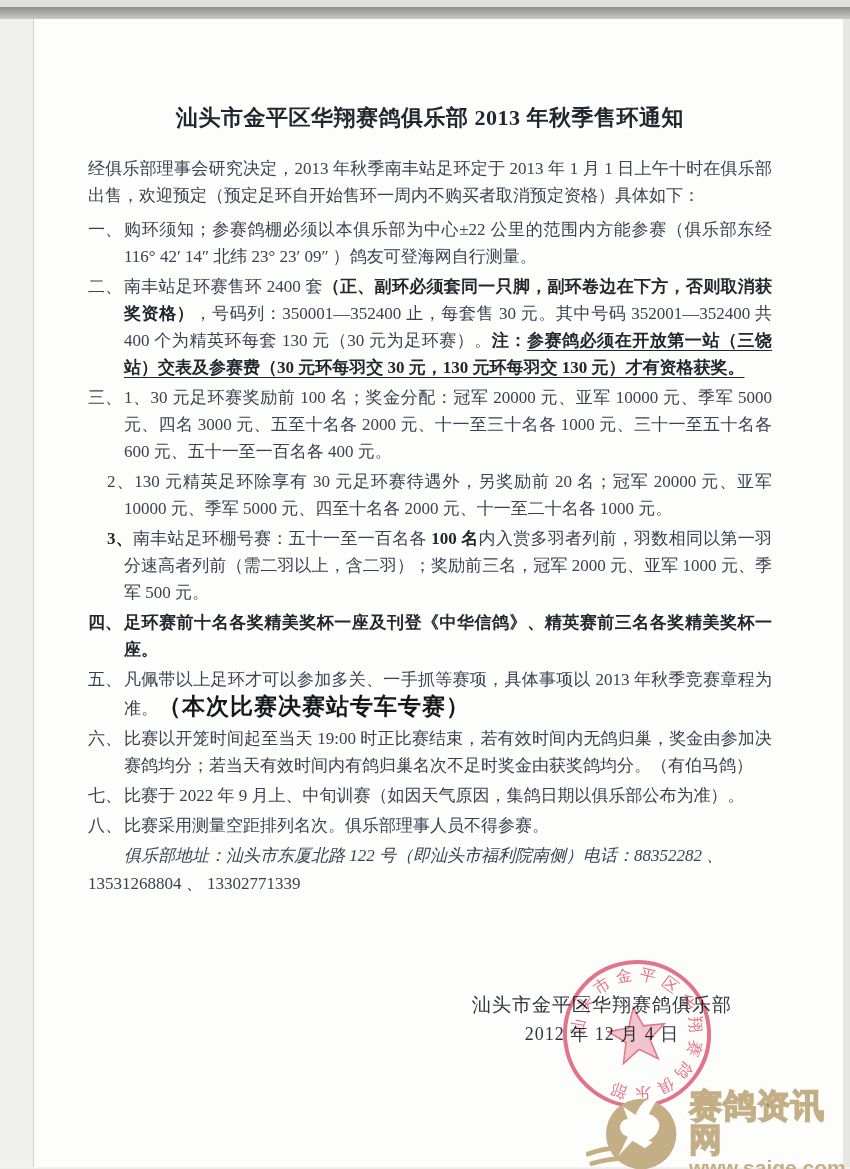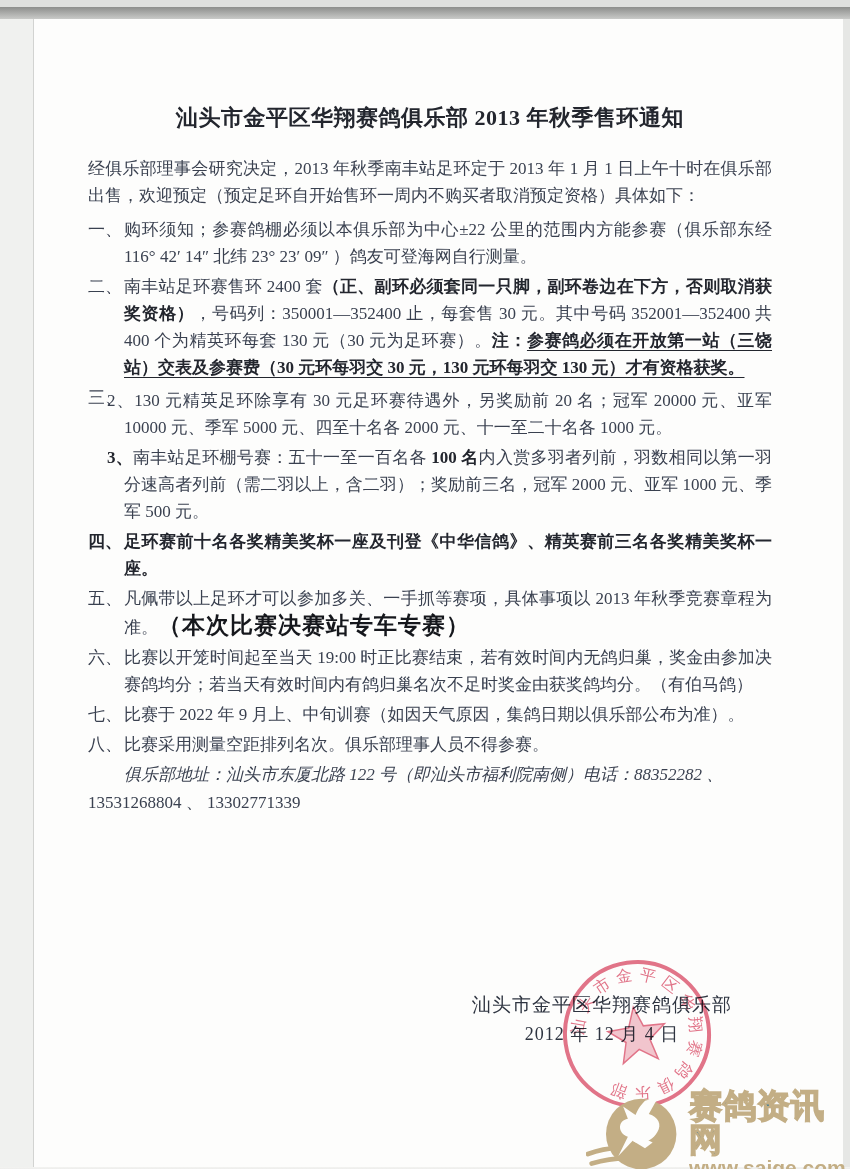--- a/index.html
+++ b/index.html
@@ -62,20 +62,21 @@
         </div>
         <div class="item">
           <div class="marker">二、</div>
           <div class="body">
             <p class="para"><span>南丰站足环赛售环 2400 套</span><span class="b">（正、副环必须套同一只脚，副环卷边在下方，否则取消获奖资格）</span><span>，号码列：350001—352400 止，每套售 30 元。其中号码 352001—352400 共 400 个为精英环每套 130 元（30 元为足环赛）。</span><span class="b">注：</span><span class="b u">参赛鸽必须在开放第一站（三饶站）交表及参赛费（30 元环每羽交 30 元，130 元环每羽交 130 元）才有资格获奖。</span></p>
           </div>
         </div>
         <div class="item">
           <div class="marker">三、</div>
           <div class="body">
+            <p class="para"><span>1、30 元足环赛奖励前 100 名；奖金分配：冠军 20000 元、亚军 10000 元、季军 5000 元、四名 3000 元、五至十名各 2000 元、十一至三十名各 1000 元、三十一至五十名各 600 元、五十一至一百名各 400 元。</span></p>
             <p class="para sub"><span>2、130 元精英足环除享有 30 元足环赛待遇外，另奖励前 20 名；冠军 20000 元、亚军 10000 元、季军 5000 元、四至十名各 2000 元、十一至二十名各 1000 元。</span></p>
             <p class="para sub"><span class="b">3、</span><span>南丰站足环棚号赛：五十一至一百名各 </span><span class="b">100 名</span><span>内入赏多羽者列前，羽数相同以第一羽分速高者列前（需二羽以上，含二羽）；奖励前三名，冠军 2000 元、亚军 1000 元、季军 500 元。</span></p>
           </div>
         </div>
         <div class="item">
           <div class="marker b">四、</div>
           <div class="body">
             <p class="para"><span class="b">足环赛前十名各奖精美奖杯一座及刊登《中华信鸽》、精英赛前三名各奖精美奖杯一座。</span></p>
           </div>
         </div>

